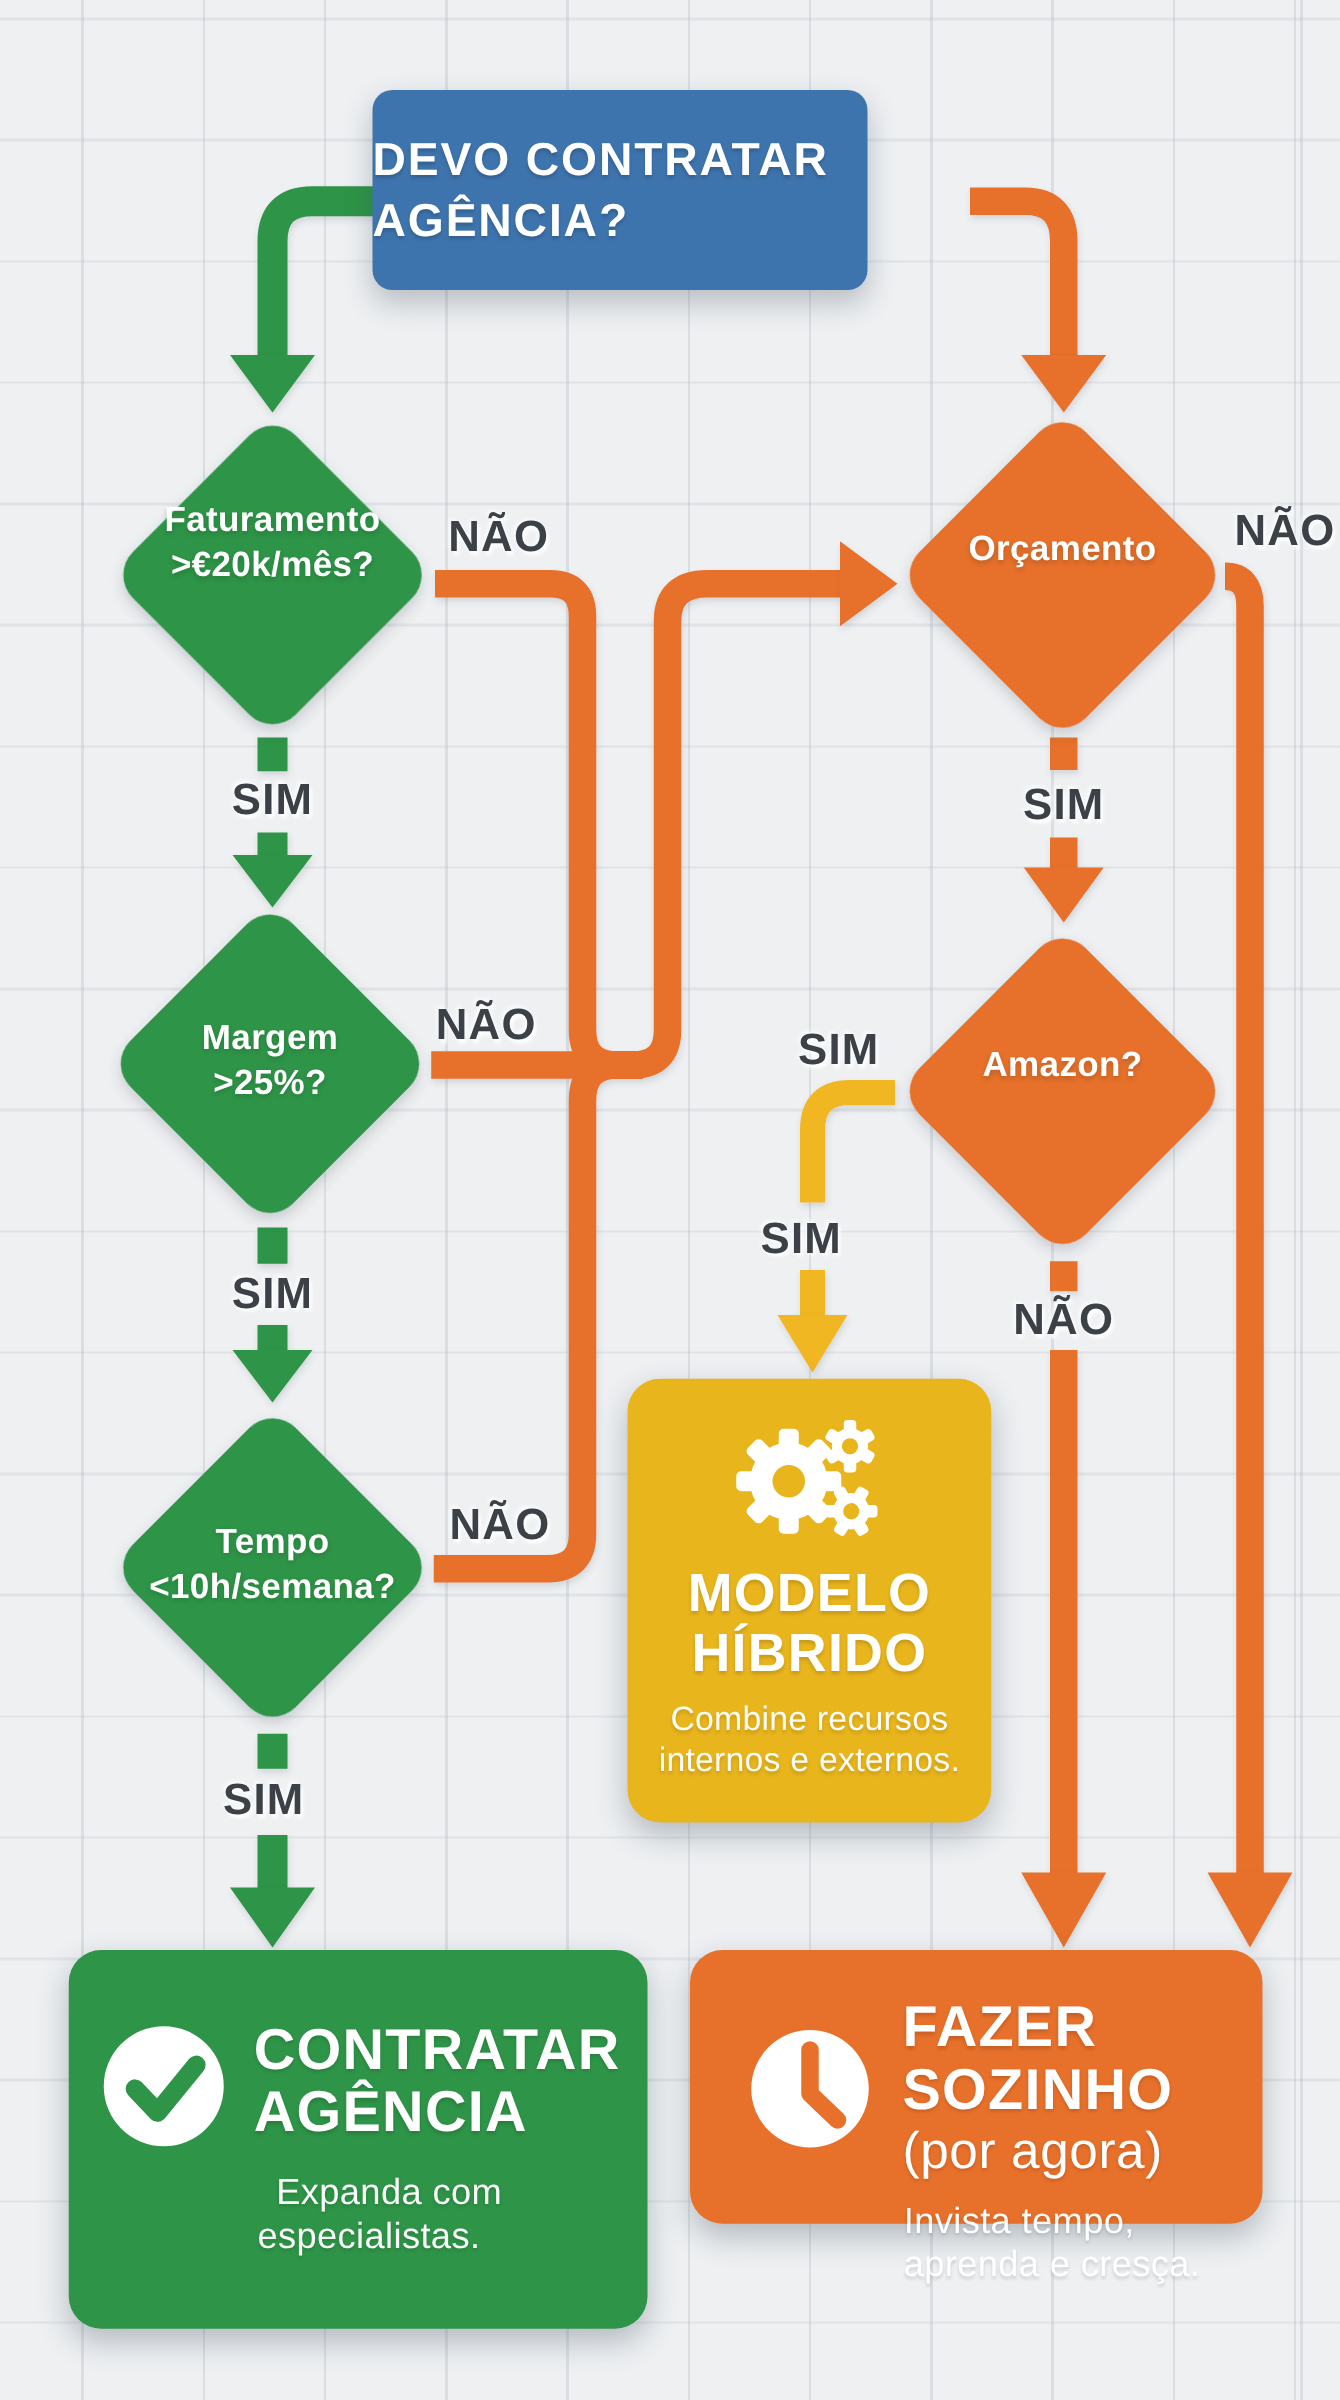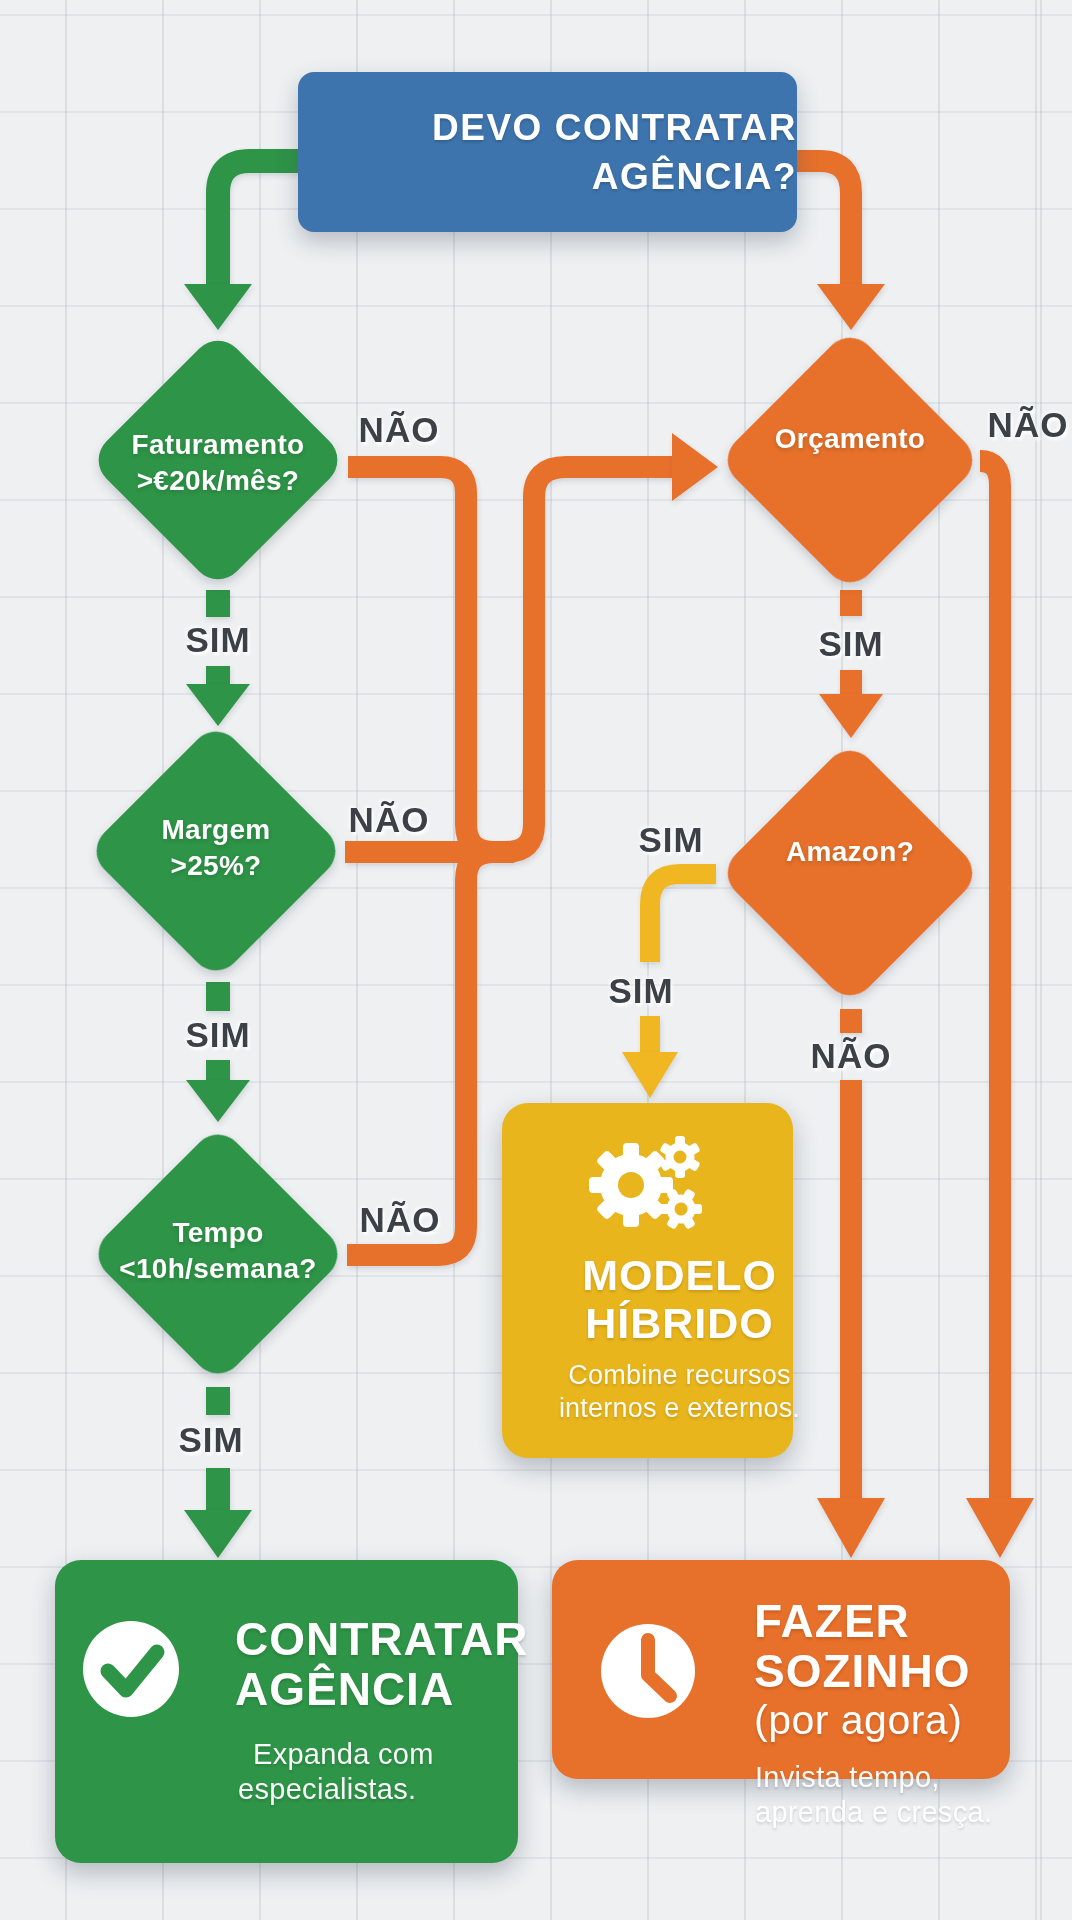--- a/index.html
+++ b/index.html
@@ -7,43 +7,43 @@
     position:relative;width:1072px;height:1920px;overflow:hidden;
     font-family:"Liberation Sans","DejaVu Sans",sans-serif;
     background-color:#eef0f2;
     background-image:
       repeating-linear-gradient(to right, rgba(172,180,192,.30) 0 2px, transparent 2px 97px),
       repeating-linear-gradient(to bottom, rgba(172,180,192,.22) 0 2px, transparent 2px 97px);
     background-position:-32px 14px;
   }
   svg.layer{position:absolute;left:0;top:0;z-index:1;}
   .startbox{
-    position:absolute;left:298px;top:72px;width:499px;height:160px;z-index:2;
+    position:absolute;left:298px;top:72px;width:396px;height:160px;z-index:2;
     background:#3e74ad;border-radius:16px;display:flex;flex-direction:column;
-    align-items:flex-end;justify-content:center;color:#fff;font-weight:800;
+    align-items:flex-start;justify-content:center;color:#fff;font-weight:800;
     font-size:37px;line-height:49px;letter-spacing:1.5px;
     box-shadow:0 10px 22px rgba(60,75,90,.30);
     text-shadow:0 2px 3px rgba(0,0,0,.18);
   }
   .dlabel{
     position:absolute;z-index:3;width:240px;color:#fff;font-weight:700;
     font-size:28px;line-height:36px;text-align:center;letter-spacing:.3px;
     text-shadow:0 2px 4px rgba(10,40,25,.20);
   }
   .tag{
     position:absolute;z-index:3;transform:translate(-50%,-50%);
     font-weight:800;font-size:35px;letter-spacing:1px;color:#3b4147;
     text-shadow:2px 3px 3px rgba(255,255,255,.95),-2px -2px 3px rgba(255,255,255,.65);
     white-space:nowrap;
   }
   .outcome{
     position:absolute;z-index:2;border-radius:26px;color:#fff;
     box-shadow:0 10px 24px rgba(60,75,90,.32);
   }
-  .outcome .line{position:absolute;white-space:nowrap;text-shadow:0 2px 3px rgba(0,0,0,.15);padding-left:32px;}
+  .outcome .line{position:absolute;white-space:nowrap;text-shadow:0 2px 3px rgba(0,0,0,.15);}
   .box-green{left:55px;top:1560px;width:463px;height:303px;background:#2e9447;}
   .box-orange{left:552px;top:1560px;width:458px;height:219px;background:#e7702a;}
   .box-yellow{left:502px;top:1103px;width:291px;height:355px;background:#e9b51d;}
   .t-big{font-weight:800;font-size:46px;letter-spacing:1px;}
   .t-mid{font-weight:400;font-size:41px;letter-spacing:.5px;}
   .t-sub{font-weight:400;font-size:29px;letter-spacing:.3px;color:rgba(255,255,255,.97);}
   .t-ybig{font-weight:800;font-size:43px;letter-spacing:1px;width:100%;text-align:center;}
   .t-ysub{font-weight:400;font-size:27px;letter-spacing:.2px;width:100%;text-align:center;color:rgba(255,255,255,.97);}
   .iconsvg{position:absolute;}
 </style>
@@ -122,21 +122,21 @@
         <rect x="-94" y="-94" width="188" height="188" rx="26" fill="#e7702a"></rect>
         </g>
     </g>
   </svg>
 
   <div class="startbox">
     <span>DEVO CONTRATAR</span>
     <span>AGÊNCIA?</span>
   </div>
 
-  <div class="dlabel" style="left:98px;top:427px;">
+  <div class="dlabel" style="left:98px;top:398px;">
     <div>Faturamento</div>
     <div>&gt;€20k/mês?</div>
   </div>
   <div class="dlabel" style="left:96px;top:812px;">
     <div>Margem</div>
     <div>&gt;25%?</div>
   </div>
   <div class="dlabel" style="left:88px;top:1215px;width:260px;">
     <div>Tempo</div>
     <div>&lt;10h/semana?</div>

